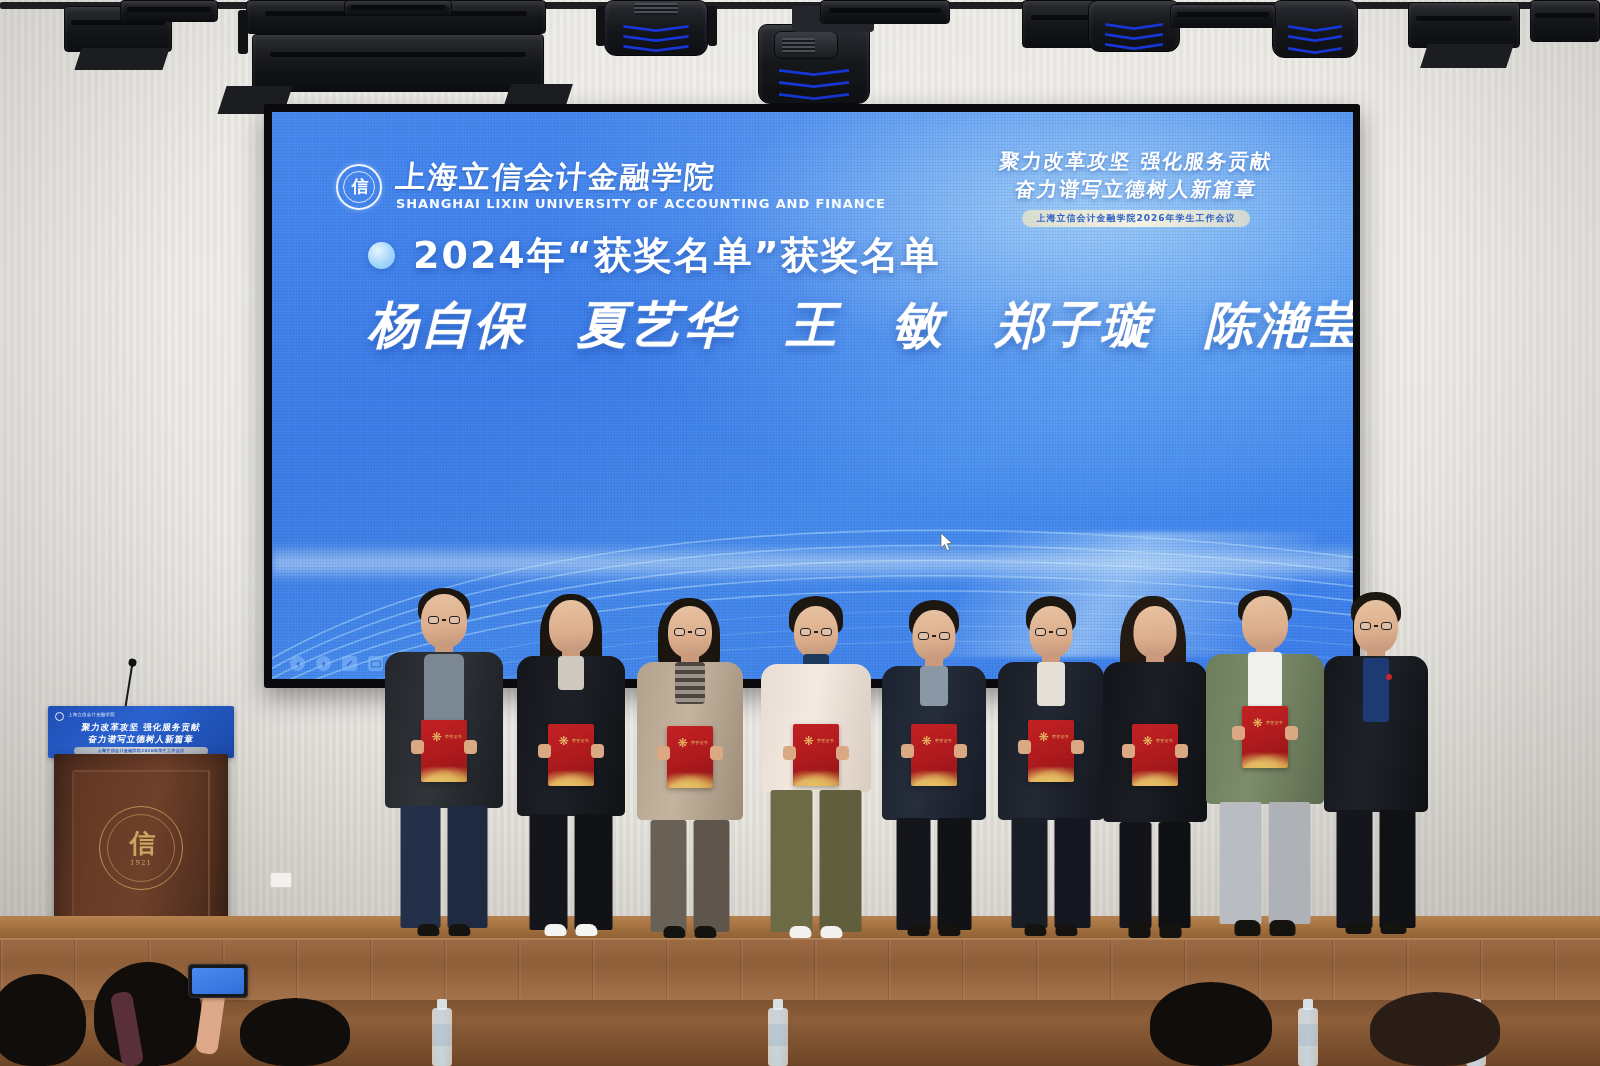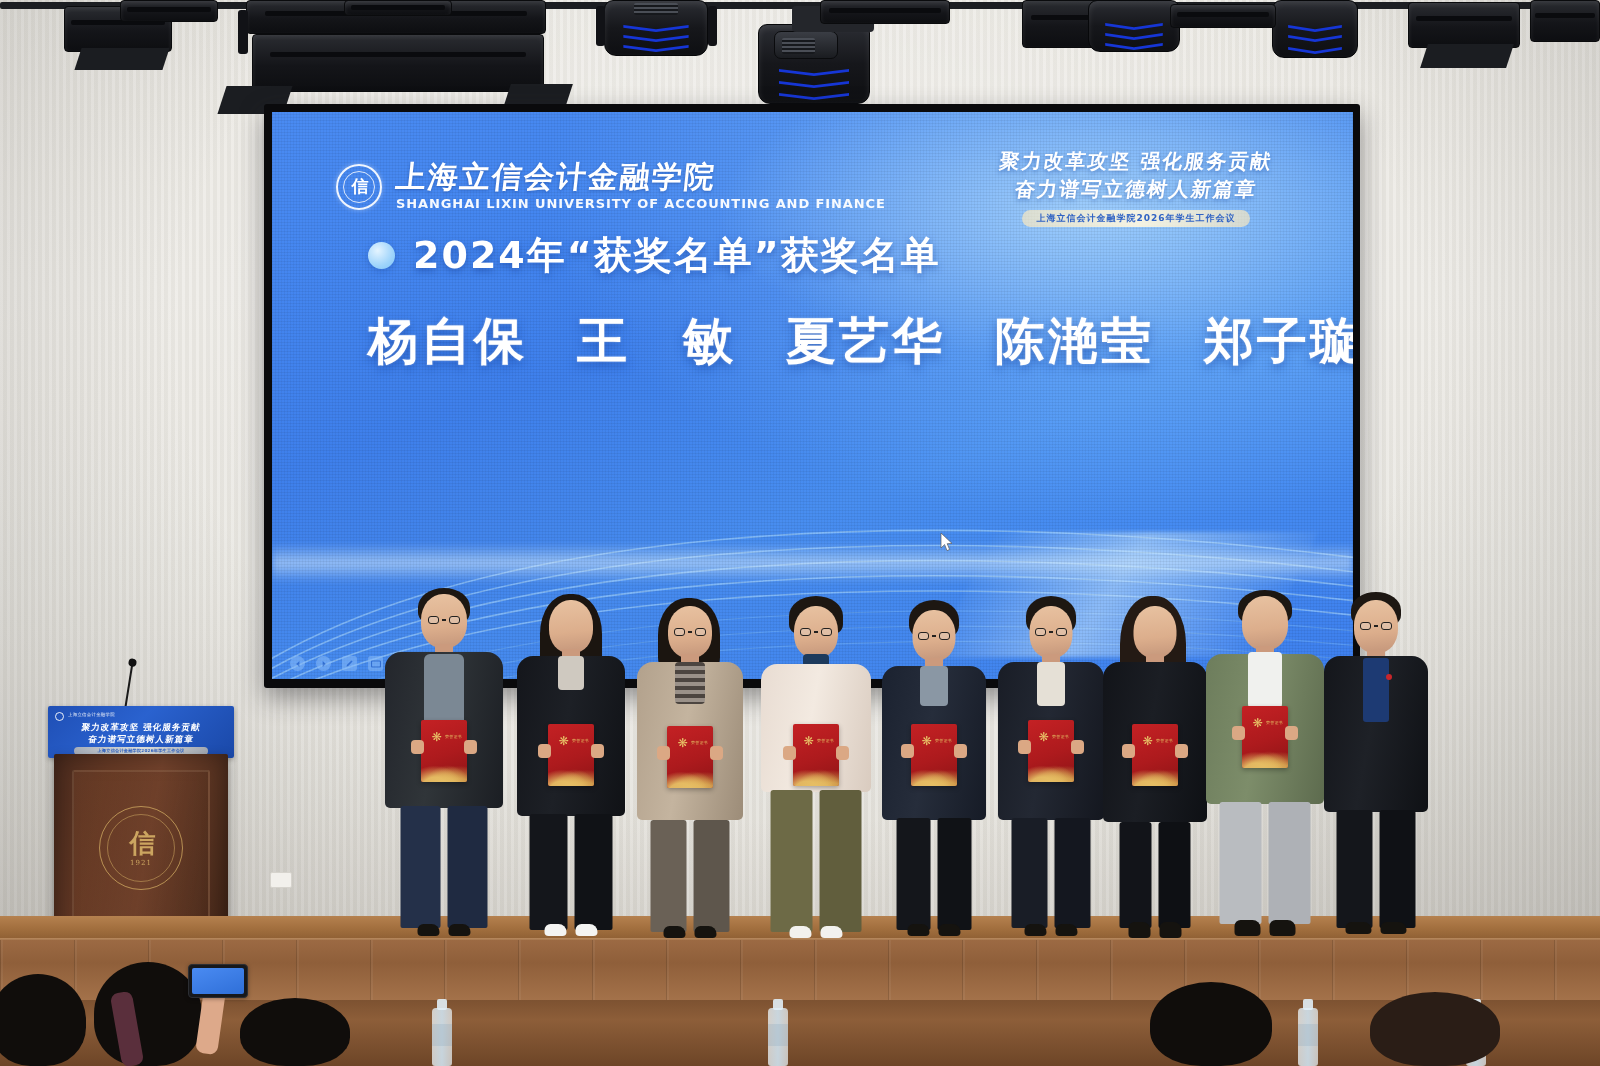--- a/index.html
+++ b/index.html
@@ -147,21 +147,21 @@
   .bullet{
     width:27px; height:27px; border-radius:50%; flex:none;
     background:radial-gradient(circle at 36% 32%, #e4f4ff, #9fd4fb 60%, #7ec4f7 100%);
     box-shadow:0 2px 6px rgba(25,70,160,.35);
   }
   .title-txt{
     color:#fff; font-size:38px; font-weight:700; letter-spacing:2px; line-height:1;
     font-family:"DejaVu Sans","Liberation Sans",sans-serif;
     text-shadow:0 3px 7px rgba(25,70,160,.55);
   }
-  .names{ position:absolute; left:96px; right:60px; top:200px; }
+  .names{ position:absolute; left:96px; right:60px; top:184px;font-style:italic; }
   .name-line{
     display:flex; gap:50px; justify-content:flex-start;
     color:#fff; font-size:50px; font-weight:700; letter-spacing:3px;
     line-height:1.16;
     font-family:"DejaVu Sans","Liberation Sans",sans-serif;
     text-shadow:0 4px 10px rgba(20,65,160,.55), 0 0 2px rgba(255,255,255,.5);
   }
   .name-line + .name-line{ margin-top:4px; }
   .name{ white-space:pre; }
 
@@ -469,24 +469,24 @@
       </div>
 
       <div class="title-row">
         <div class="bullet"></div>
         <div class="title-txt">2024年“获奖名单”获奖名单</div>
       </div>
 
       <div class="names">
         <div class="name-line">
           <span class="name">杨自保</span>
+          <span class="name">夏艺华</span>
           <span class="name">王　敏</span>
-          <span class="name">夏艺华</span>
+          <span class="name">郑子璇</span>
           <span class="name">陈滟莹</span>
-          <span class="name">郑子璇</span>
         </div>
       </div>
 
       <svg class="cursor" viewBox="0 0 13 20">
         <path d="M1,1 L1,16 L4.6,12.6 L7,18.6 L9.6,17.5 L7.2,11.7 L12,11.4 Z" fill="#ffffff" stroke="#5a5a5a" stroke-width=".7"></path>
       </svg>
 
       <div class="slide-toolbar">
         <div class="tb-ic">
           <svg width="8" height="8" viewBox="0 0 8 8">

